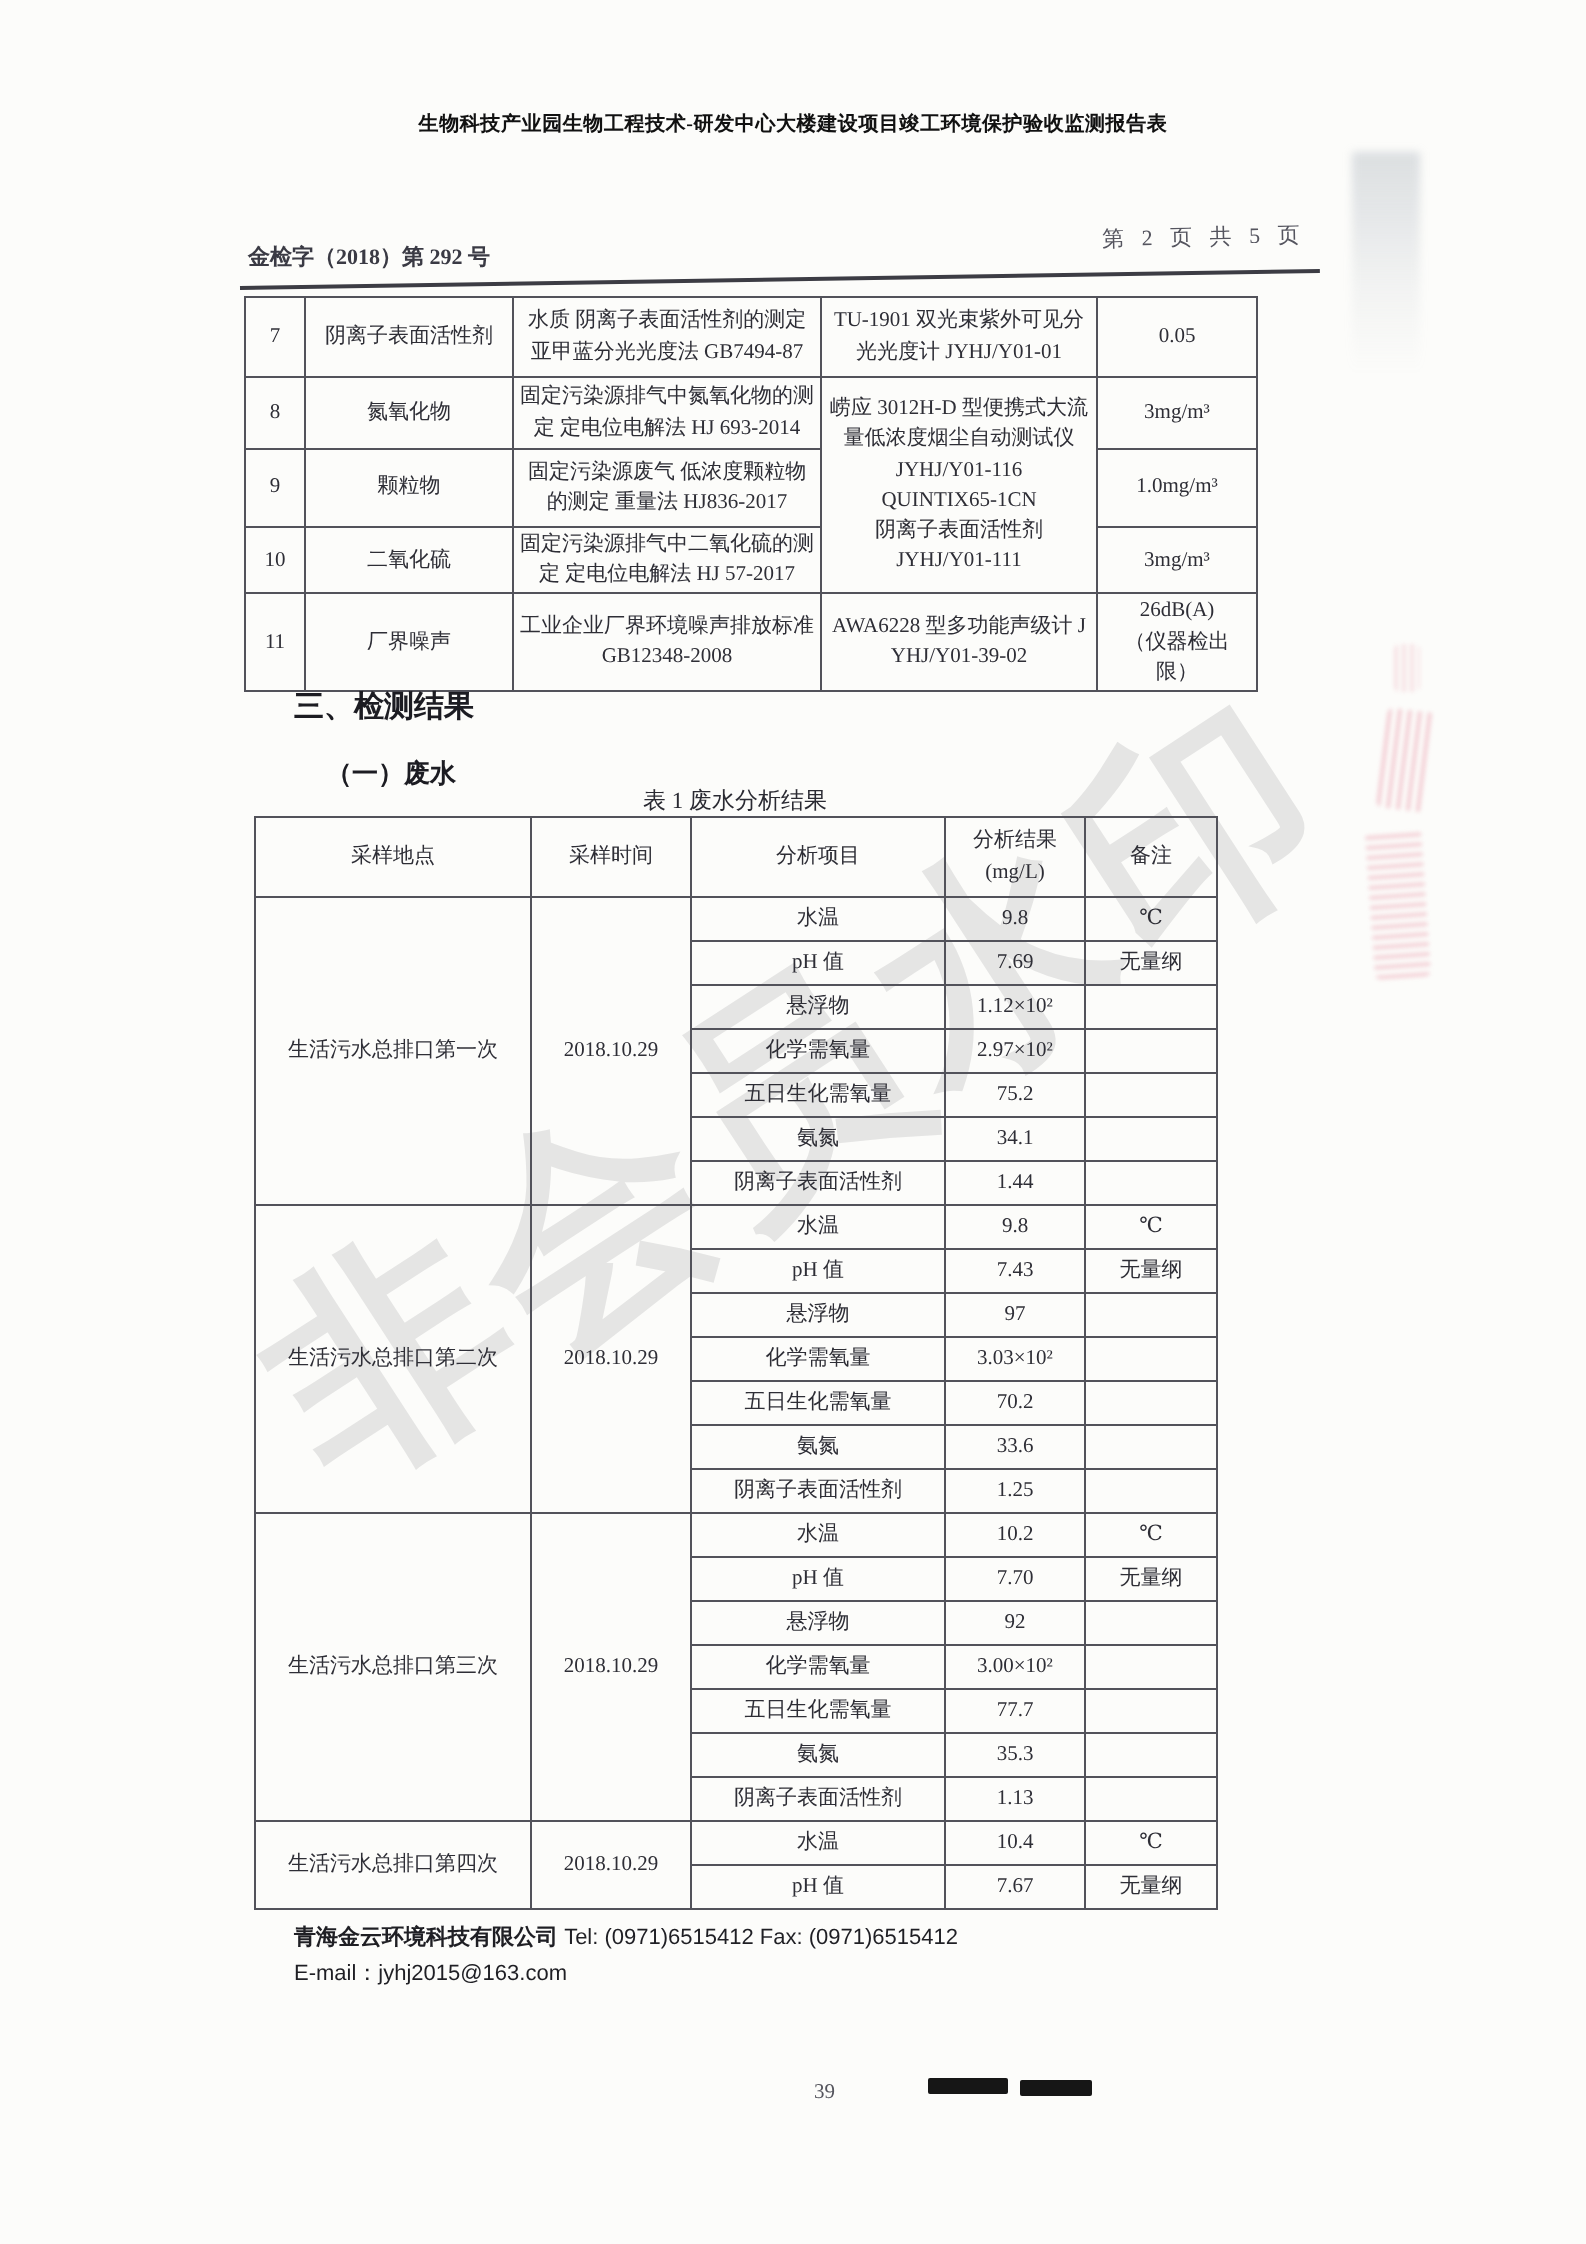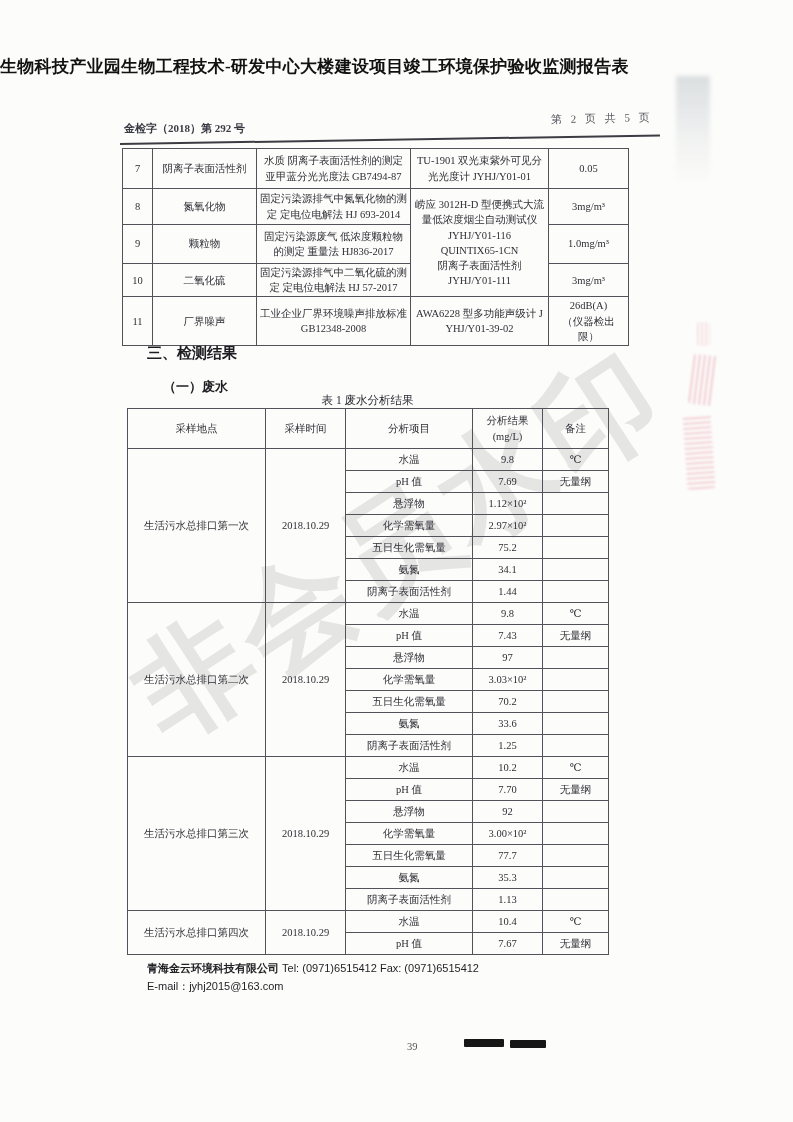--- a/index.html
+++ b/index.html
@@ -1,19 +1,19 @@
 <!DOCTYPE html>
 <html><head>
 <meta charset="utf-8">
 <style>
   html,body{margin:0;padding:0;background:#ffffff;}
   .page{position:relative;width:793px;height:1122px;background:#fcfcfa;overflow:hidden;
         font-family:"Liberation Serif","DejaVu Serif",serif;color:#2e2e36;}
-  .doc-title{position:absolute;top:55px;left:0;width:100%;
-             font-size:17px;font-weight:bold;letter-spacing:.3px;color:#111;}
+  .doc-title{position:absolute;top:55px;left:0;width:100%;text-align:center;
+             font-size:10px;font-weight:bold;letter-spacing:.3px;color:#111;}
   .ref-number{position:absolute;top:121px;left:124px;font-size:11px;font-weight:600;color:#3a3a44;text-align:right;}
   .page-indicator{position:absolute;top:111px;right:140px;font-size:11px;color:#55555f;
                   letter-spacing:3px;transform:rotate(-1.2deg);}
   .head-rule{position:absolute;top:143px;left:120px;width:540px;height:0;
              border-top:2px solid #3c3c44;transform:rotate(-0.9deg);transform-origin:left center;}
   table.t{border-collapse:collapse;table-layout:fixed;}
   table.t td{border:1px solid #52525a;text-align:center;vertical-align:middle;
              font-size:10.5px;line-height:1.45;padding:1px 3px;word-break:break-all;}
   .method{position:absolute;left:122px;top:148px;width:506px;}
   .mr7{height:40px}.mr8{height:36px}.mr9{height:39px}.mr10{height:33px}.mr11{height:38px}

